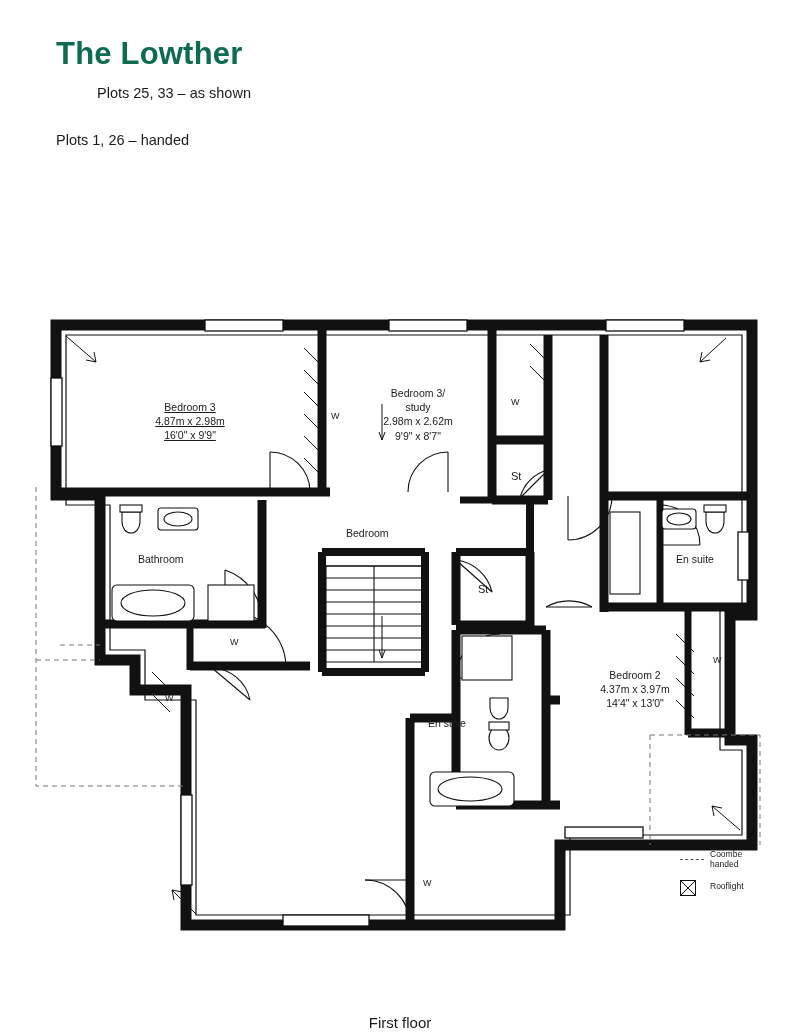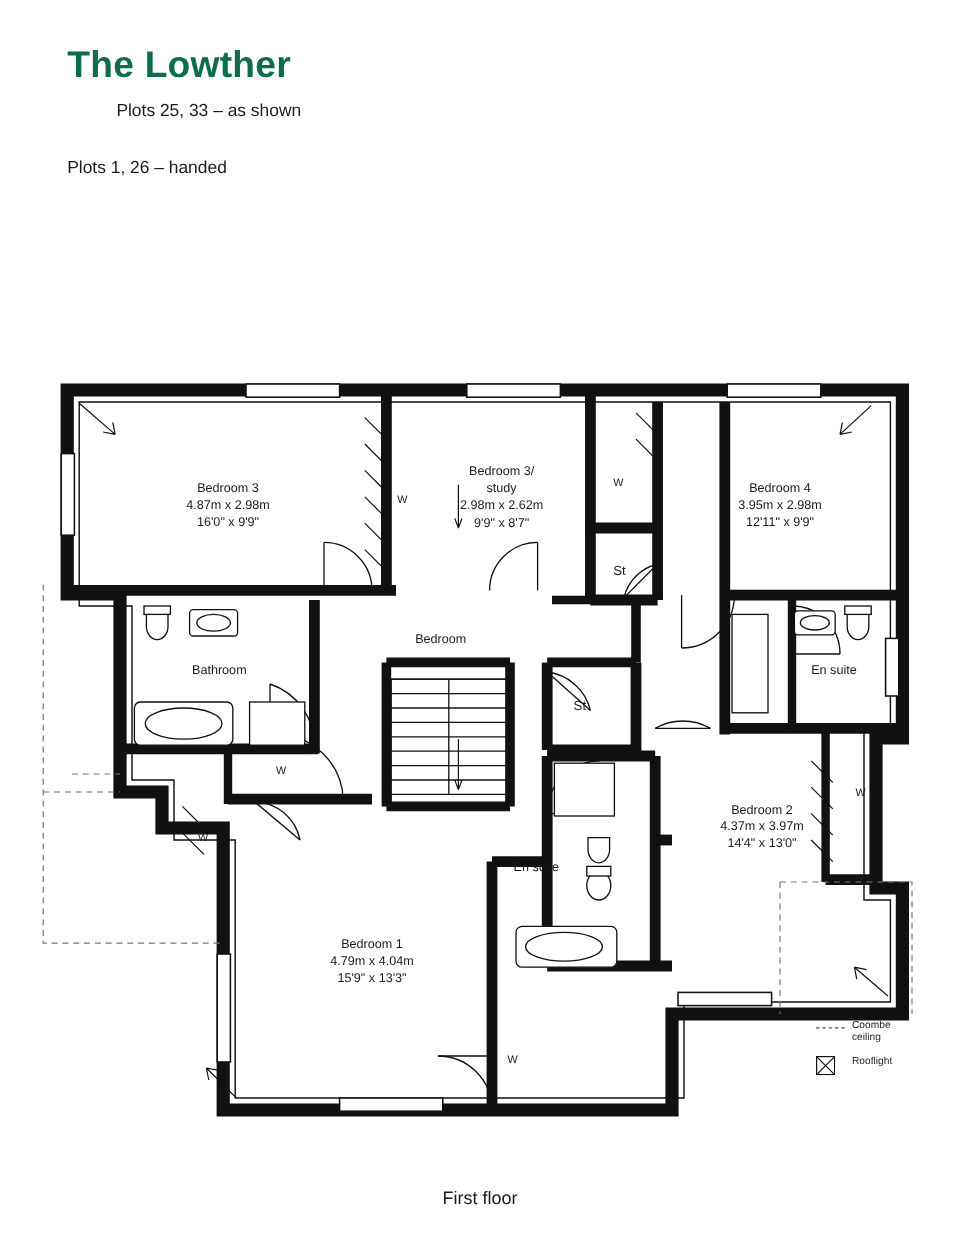--- a/index.html
+++ b/index.html
@@ -41,21 +41,21 @@
     position: absolute;
     left: 56px;
     top: 132px;
     font-size: 14.5px;
     color: #1b1b1b;
   }
   .floor-label {
     position: absolute;
     left: 0;
     right: 0;
-    top: 990px;
+    top: 1014px;
     text-align: center;
     font-size: 15px;
     color: #1b1b1b;
   }
   
   .plan {
     position: absolute;
     left: 0;
     top: 0;
     width: 800px;
@@ -68,21 +68,21 @@
   .legend {
     position: absolute;
     left: 680px;
     top: 850px;
     width: 110px;
     font-size: 8.5px;
     color: #1b1b1b;
   }
   .legend .row {
     display: flex;
-    align-items: flex-start;
+    align-items: center;
     margin-bottom: 10px;
   }
   .legend .swatch {
     width: 24px;
     height: 14px;
     margin-right: 6px;
     position: relative;
     flex: 0 0 auto;
   }
   .legend .dashline {
@@ -323,73 +323,63 @@
           <path d="M196,914 L172,890 M172,890 L182,892 M172,890 L174,900"></path>
           <path d="M740,830 L712,806 M712,806 L722,808 M712,806 L714,816"></path>
           <path d="M382,404 L382,440 M382,440 L379,432 M382,440 L385,432"></path>
           <path d="M382,616 L382,658 M382,658 L379,650 M382,658 L385,650"></path>
         </g>
 
       </g>
     </svg>
   </div>
 
-  <div class="roomtext" style="left:120px; top:400px; width:140px;">
+  <div class="roomtext" style="left:120px; top:400px; width:140px;text-decoration:underline;">
     <span class="nm">Bedroom 3</span>
     <span class="dm">4.87m x 2.98m</span>
     <span class="dm">16'0" x 9'9"</span>
   </div>
 
   <div class="roomtext" style="left:360px; top:386px; width:116px;">
     <span class="nm">Bedroom 3/</span>
     <span class="nm">study</span>
     <span class="dm">2.98m x 2.62m</span>
     <span class="dm">9'9" x 8'7"</span>
   </div>
 
-  <div class="roomtext" style="left:580px; top:400px; width:140px;">
-    <span class="nm">Bedroom 4</span>
-    <span class="dm">3.95m x 2.98m</span>
-    <span class="dm">12'11" x 9'9"</span>
-  </div>
 
   <div class="roomtext" style="left:552px; top:668px; width:140px;padding-left:13px;">
     <span class="nm">Bedroom 2</span>
     <span class="dm">4.37m x 3.97m</span>
     <span class="dm">14'4" x 13'0"</span>
   </div>
 
-  <div class="roomtext" style="left:240px; top:780px; width:140px;">
-    <span class="nm">Bedroom 1</span>
-    <span class="dm">4.79m x 4.04m</span>
-    <span class="dm">15'9" x 13'3"</span>
-  </div>
 
   <div class="small-lbl" style="left:346px; top:527px; font-size:10.5px;">Bedroom</div>
-  <div class="small-lbl" style="left:160px; top:553px; font-size:10.5px;">Bathroom</div>
+  <div class="small-lbl" style="left:138px; top:553px; font-size:10.5px;">Bathroom</div>
   <div class="small-lbl" style="left:676px; top:553px; font-size:10.5px;">En suite</div>
   <div class="small-lbl" style="left:428px; top:717px; font-size:10.5px;">En suite</div>
   <div class="small-lbl" style="left:511px; top:470px;">St</div>
   <div class="small-lbl" style="left:478px; top:583px;">St</div>
 
   <div class="wlbl" style="left:331px; top:411px;">W</div>
   <div class="wlbl" style="left:511px; top:397px;">W</div>
   <div class="wlbl" style="left:713px; top:655px;">W</div>
   <div class="wlbl" style="left:230px; top:637px;">W</div>
   <div class="wlbl" style="left:165px; top:693px;">W</div>
   <div class="wlbl" style="left:423px; top:878px;">W</div>
 
   <div class="legend">
     <div class="row">
       <div class="swatch">
         <div class="dashline"></div>
       </div>
       <div class="lbl">
         <span>Coombe</span><br>
-        <span>ceiling</span>
+        <span>handed</span>
       </div>
     </div>
     <div class="row">
       <div class="swatch">
         <svg width="16" height="16" viewBox="0 0 16 16">
           <rect x="0.5" y="0.5" width="15" height="15" fill="none" stroke="#111" stroke-width="1"></rect>
           <path d="M0.5,0.5 L15.5,15.5 M15.5,0.5 L0.5,15.5" stroke="#111" stroke-width="1"></path>
         </svg>
       </div>
       <div class="lbl">Rooflight</div>

